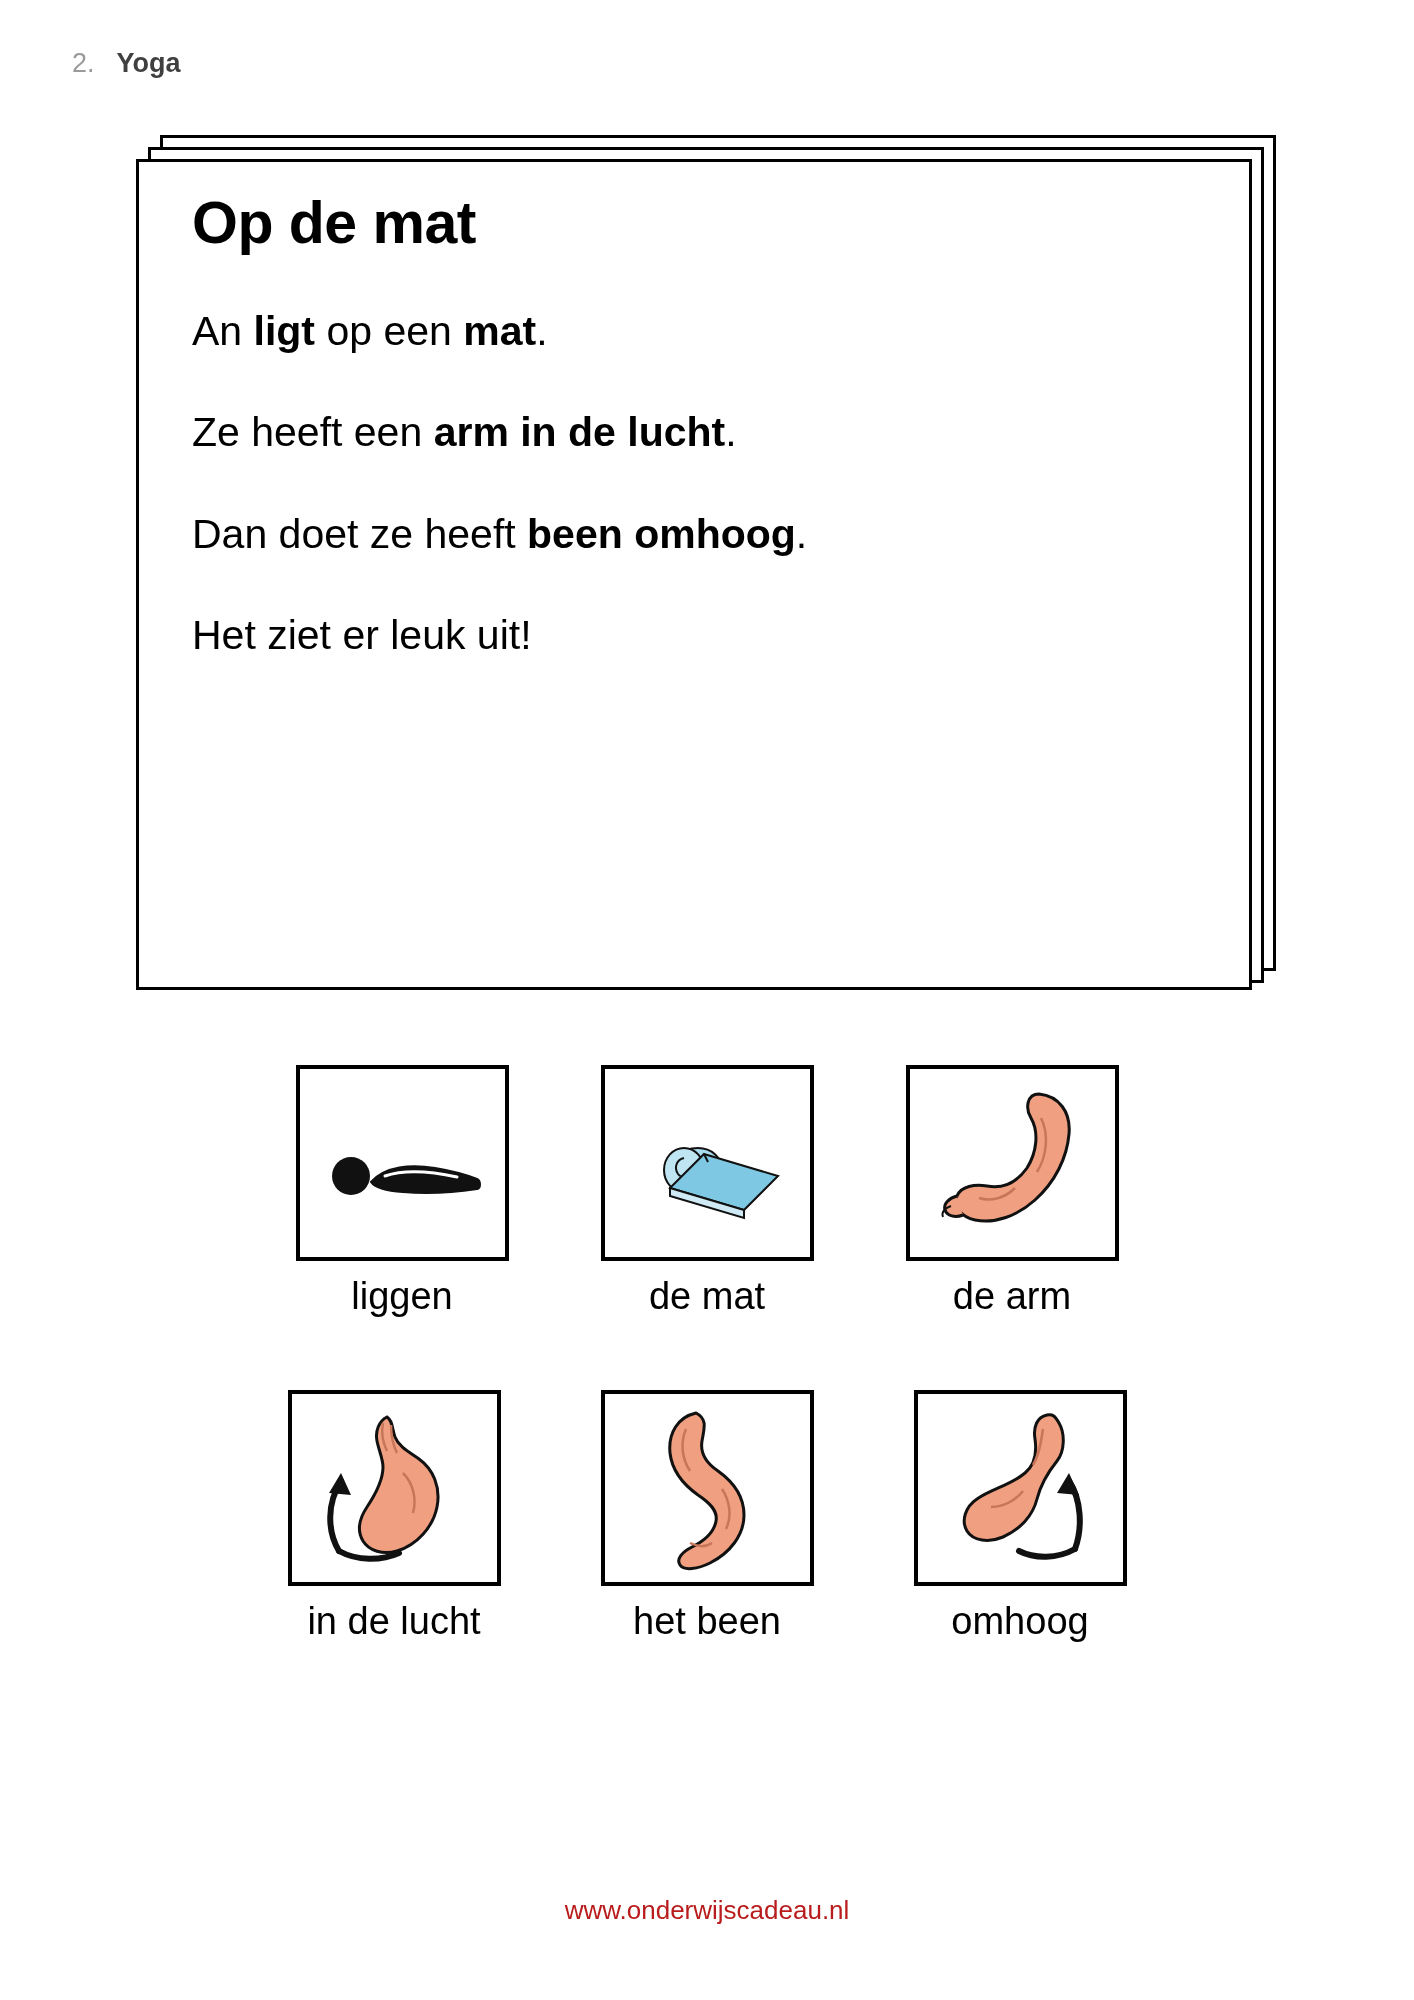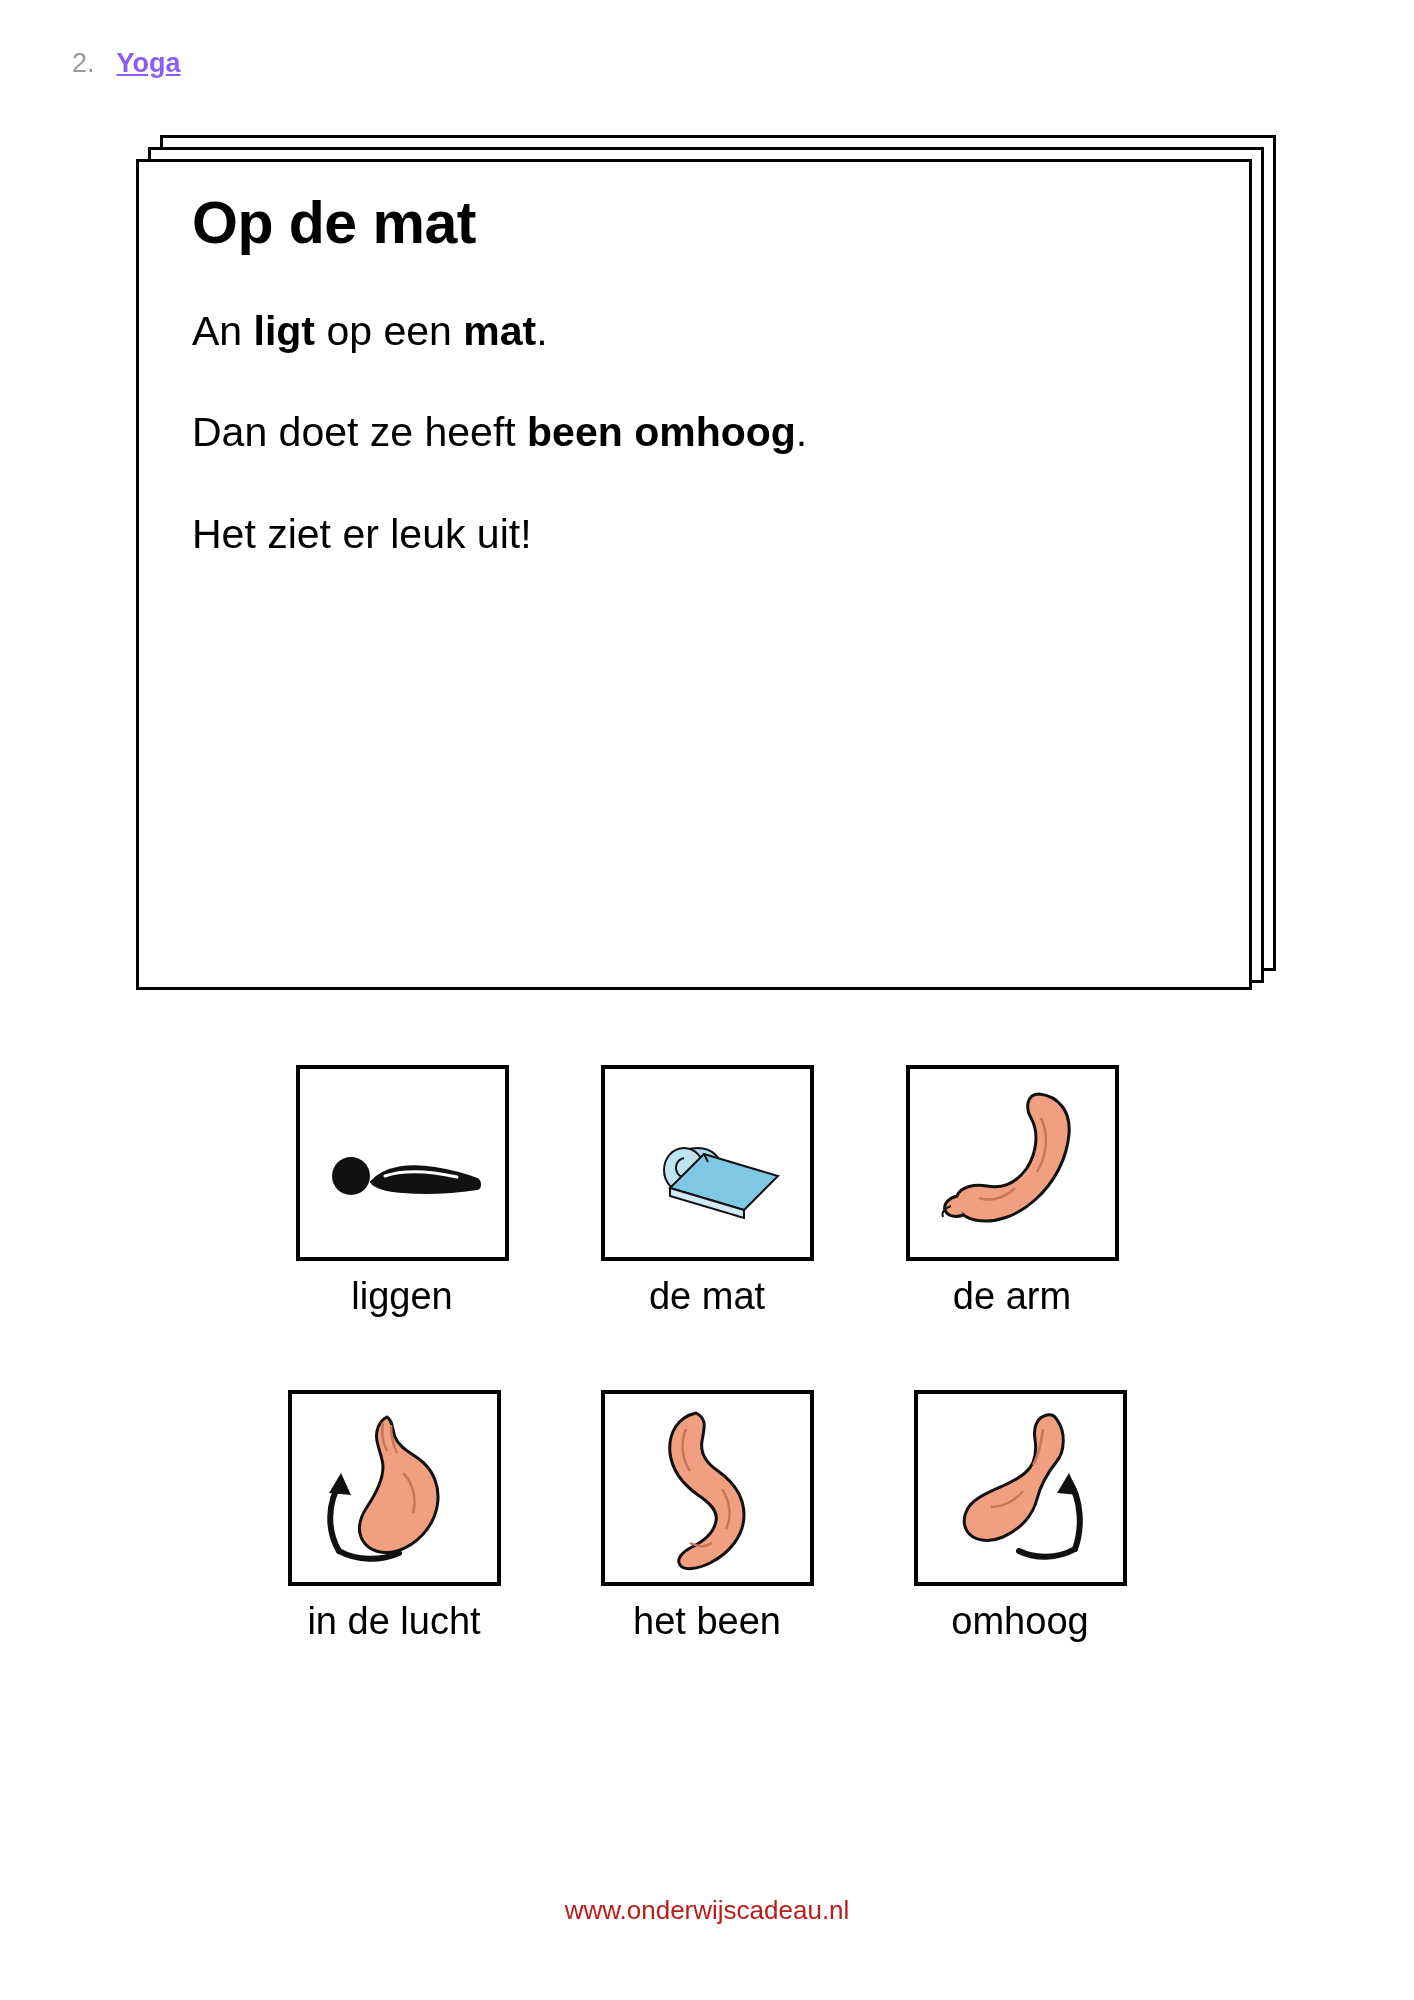--- a/index.html
+++ b/index.html
@@ -25,23 +25,22 @@
     align-items: baseline;
     gap: 22px;
   }
   .header-number {
     font-size: 27px;
     color: #9a9a9a;
     font-weight: 400;
   }
   .header-title {
     font-size: 27px;
-    color: #8b5cf6;
+    color: #404040;
     font-weight: 700;
-    text-decoration: underline;
   }
 
   
   .story-wrap {
     position: absolute;
     left: 136px;
     top: 135px;
     width: 1092px;
     height: 855px;
   }
@@ -159,20 +158,21 @@
 </div>
 
 <div class="story-wrap">
   <div class="frame frame-back"></div>
   <div class="frame frame-mid"></div>
   <div class="frame frame-front"></div>
 
   <div class="story-content">
     <h1 class="story-title">Op de mat</h1>
     <p class="story-line"><span>An </span><b>ligt</b><span> op een </span><b>mat</b><span>.</span></p>
+    <p class="story-line"><span>Ze heeft een </span><b>arm in de lucht</b><span>.</span></p>
     <p class="story-line"><span>Dan doet ze heeft </span><b>been omhoog</b><span>.</span></p>
     <p class="story-line"><span>Het ziet er leuk uit!</span></p>
   </div>
 </div>
 
 <div class="cards-row row-1">
 
   <div class="word-card">
     <div class="card-box">
       <span>

